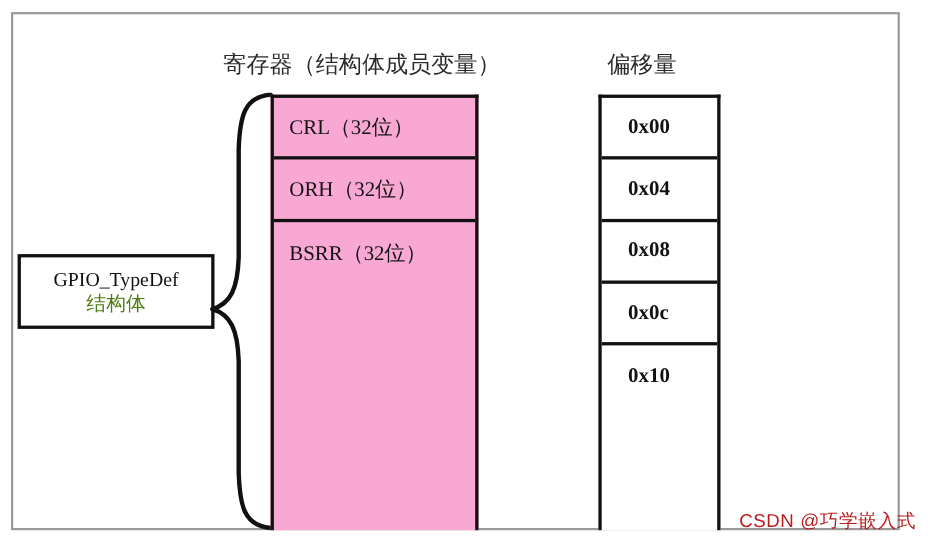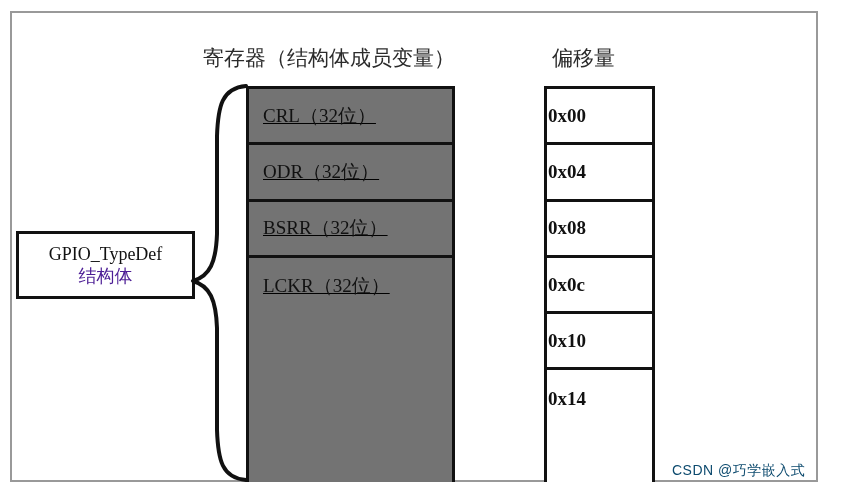--- a/index.html
+++ b/index.html
@@ -41,40 +41,39 @@
     border:3px solid #111;
     box-sizing:border-box;
     background:#fff;
     display:flex;
     flex-direction:column;
     align-items:center;
     justify-content:center;
     line-height:1.25;
   }
   .struct-box .l1{font-size:18px;color:#111;}
-  .struct-box .l2{font-size:18px;color:#4c1d95;}
+  .struct-box .l2{font-size:18px;color:#4d7c0f;}
 
   
   .brace-wrap{
     position:absolute;
     left:188px;top:84px;
     width:62px;height:398px;
     pointer-events:none;
   }
 
   
   .reg-table{
     position:absolute;
     left:246px;top:86px;
-    width:209px;height:396px;
+    width:189px;height:396px;
     border:3px solid #111;
     border-bottom:none;
     box-sizing:border-box;
-    background:#737373;
-    text-decoration:underline;
+    background:#f9a8d4;
   }
   .reg-row{
     height:56.3px;
     border-bottom:3px solid #111;
     box-sizing:border-box;
     display:flex;
     align-items:center;
     padding-left:14px;
     font-size:19px;
     color:#111;
@@ -91,34 +90,34 @@
     border-bottom:none;
     box-sizing:border-box;
     background:#fff;
   }
   .off-row{
     height:56.3px;
     border-bottom:3px solid #111;
     box-sizing:border-box;
     display:flex;
     align-items:center;
-    padding-left:1px;
+    padding-left:24px;
     font-size:19px;
     font-weight:bold;
     color:#111;
     white-space:nowrap;
   }
   .off-row:last-child{border-bottom:none;}
 
   
   .watermark{
     position:absolute;
     left:672px;top:462px;
-    font-size:14px;
-    color:#0c4a6e;
+    font-size:17px;
+    color:#b91c1c;
     font-family:"Liberation Sans","DejaVu Sans",sans-serif;
     white-space:nowrap;
     letter-spacing:0.5px;
   }
 </style>
 </head>
 <body>
 
 <div id="stage">
 
@@ -135,29 +134,27 @@
 
   <div class="brace-wrap">
     <svg width="62" height="398" viewBox="0 0 62 398" xmlns="http://www.w3.org/2000/svg">
       <path d="M58 2 C 34 4, 30 22, 29 52 L29 150 C28 178, 22 192, 5 197
                C22 202, 28 216, 29 244 L29 346 C30 376, 34 394, 58 396" fill="none" stroke="#111111" stroke-width="4" stroke-linecap="round" stroke-linejoin="round"></path>
     </svg>
   </div>
 
   <div class="reg-table">
     <div class="reg-row">CRL（32位）</div>
-    <div class="reg-row">ODR（32位）</div>
+    <div class="reg-row">ORH（32位）</div>
     <div class="reg-row">BSRR（32位）</div>
-    <div class="reg-row">LCKR（32位）</div>
   </div>
 
   <div class="off-table">
     <div class="off-row">0x00</div>
     <div class="off-row">0x04</div>
     <div class="off-row">0x08</div>
     <div class="off-row">0x0c</div>
     <div class="off-row">0x10</div>
-    <div class="off-row">0x14</div>
   </div>
 
   <div class="watermark">CSDN @巧学嵌入式</div>
 
 </div>
 
 </body></html>

